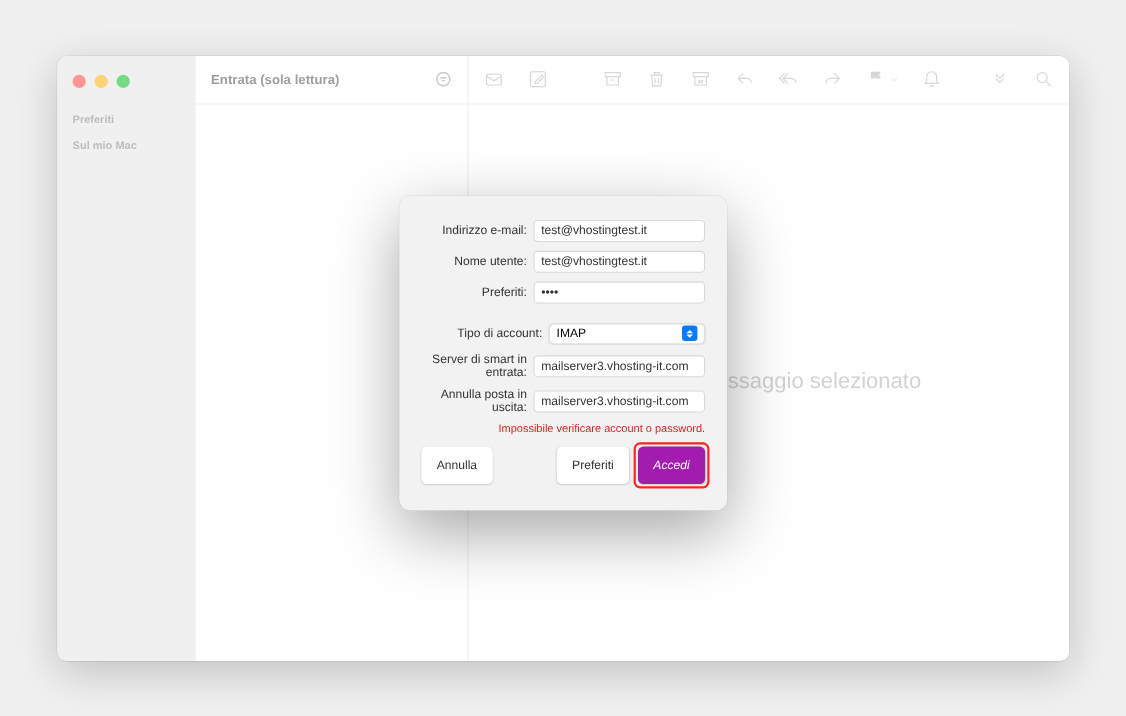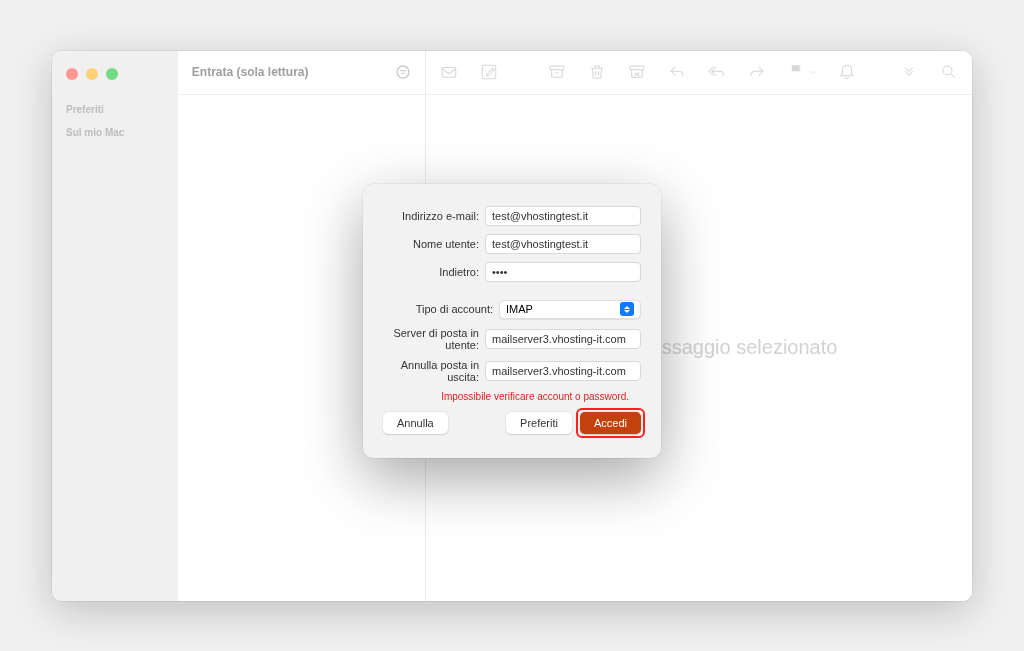--- a/index.html
+++ b/index.html
@@ -194,41 +194,42 @@
     .select-arrows::after {
       border-top: 3px solid white;
     }
     .divider {
       height: 10px;
     }
     .error-text {
       font-size: 10px;
       color: #e02020;
       text-align: right;
-      margin: 4px 12px 10px 0;
+      margin: 4px 0 10px 0;
     }
     .button-row {
       display: flex;
       gap: 8px;
       align-items: center;
     }
     .btn {
-      height: 22px;
+      height: 34px;
       border-radius: 5px;
       border: none;
       font-size: 11px;
       padding: 0 14px;
       background: #ffffff;
       box-shadow: 0 0.5px 1.5px rgba(0,0,0,0.15), 0 0 0 0.5px rgba(0,0,0,0.03);
       color: #333;
       cursor: pointer;
     }
     .btn-primary {
-      background: #c2410c;
+      background: #a21caf;
       color: white;
+      font-style: italic;
     }
     .btn-spacer {
       flex: 1;
     }
     .highlight-ring {
       position: absolute;
       border: 2.5px solid #ff2020;
       border-radius: 6px;
       pointer-events: none;
     }
@@ -320,35 +321,35 @@
 
       <div class="form-row">
         <span class="form-label">Indirizzo e-mail:</span>
         <input class="form-input" value="test@vhostingtest.it" style="">
       </div>
       <div class="form-row">
         <span class="form-label">Nome utente:</span>
         <input class="form-input" value="test@vhostingtest.it" style="">
       </div>
       <div class="form-row">
-        <span class="form-label">Indietro:</span>
+        <span class="form-label">Preferiti:</span>
         <input class="form-input" type="text" value="••••" style="">
       </div>
 
       <div class="divider"></div>
 
       <div class="form-row">
         <span class="form-label">Tipo di account:</span>
         <div class="form-select-wrap">
           <span>IMAP</span>
           <span class="select-arrows"></span>
         </div>
       </div>
       <div class="form-row">
-        <span class="form-label">Server di posta in utente:</span>
+        <span class="form-label">Server di smart in entrata:</span>
         <input class="form-input" value="mailserver3.vhosting-it.com" style="">
       </div>
       <div class="form-row">
         <span class="form-label">Annulla posta in uscita:</span>
         <input class="form-input" value="mailserver3.vhosting-it.com" style="">
       </div>
 
       <div class="error-text">Impossibile verificare account o password.</div>
 
       <div class="button-row">

